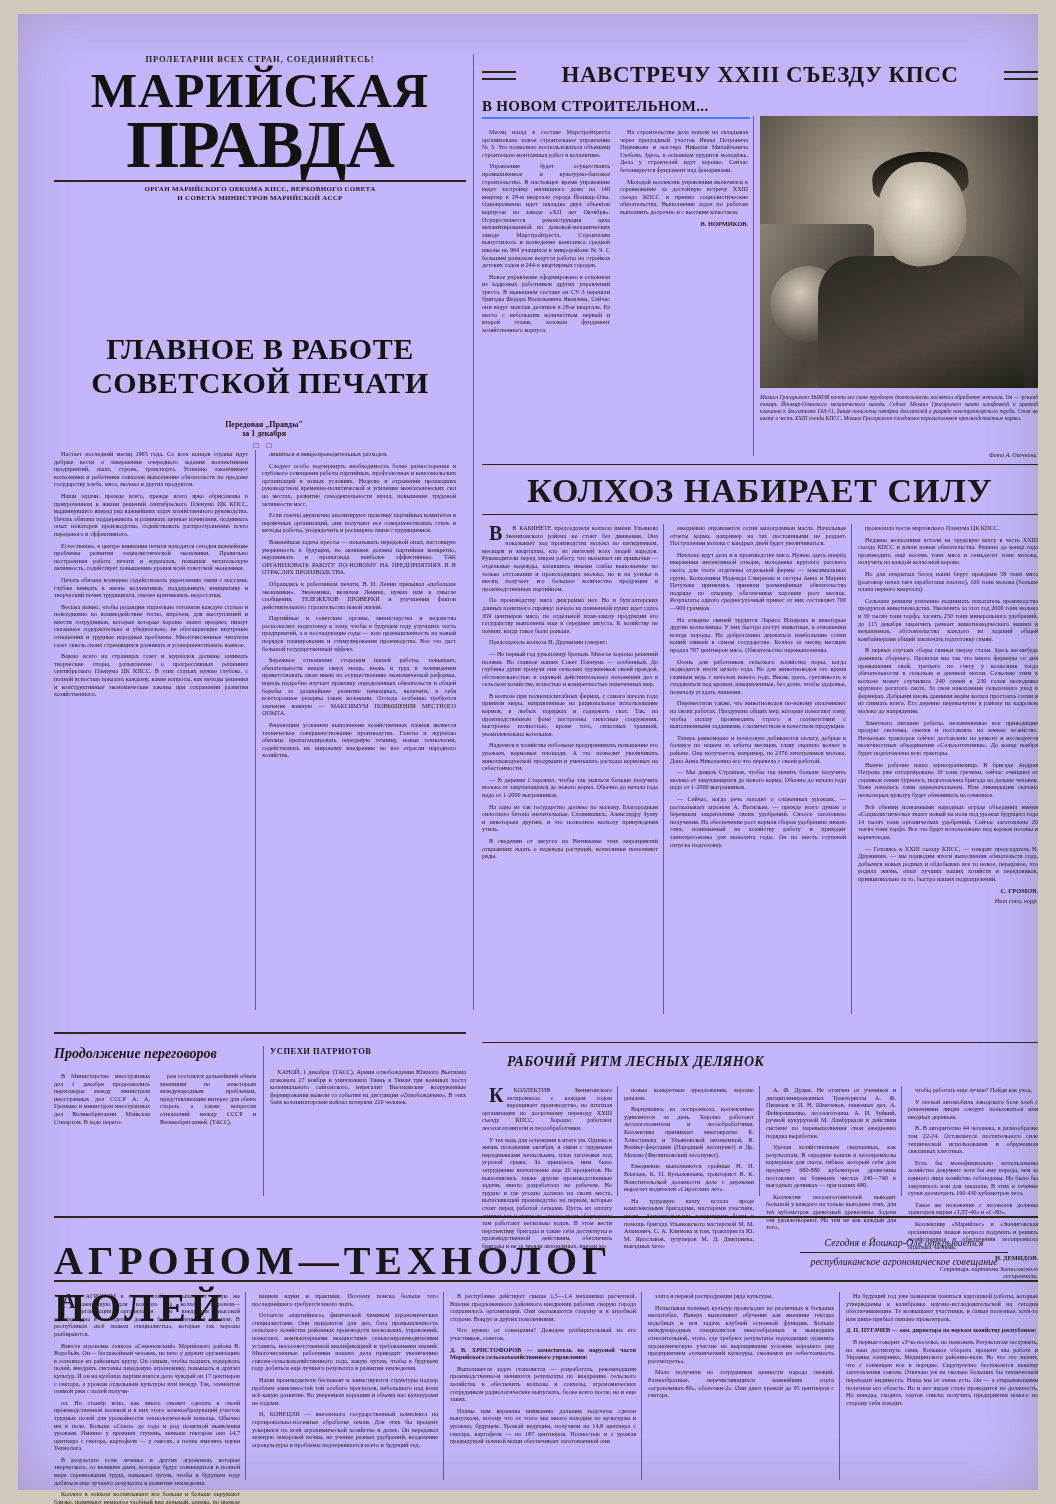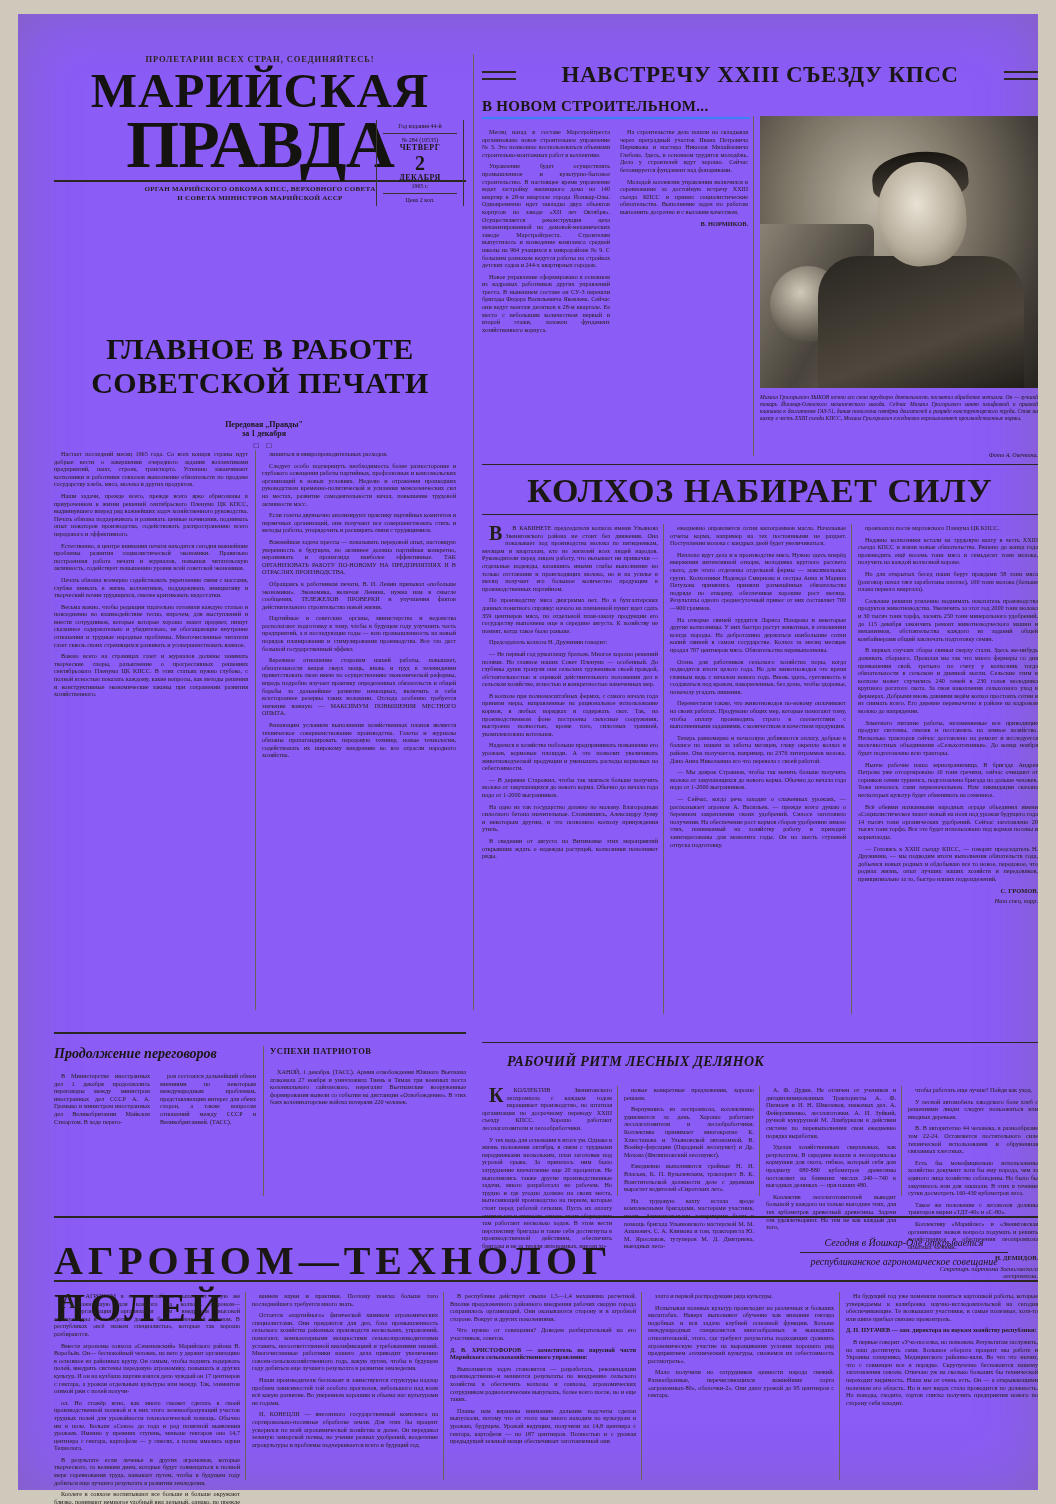--- a/index.html
+++ b/index.html
@@ -16,21 +16,21 @@
     font-family: "Liberation Serif", serif;
     color: #1a1714;
     overflow: hidden;
   }
   .paper {
     position: absolute;
     left: 18px;
     top: 14px;
     width: 1020px;
     height: 1476px;
-    background: #8b5cf6;
+    background: #c4b5fd;
     box-shadow: inset 0 0 60px rgba(120,110,95,.35);
   }
   .sheet {
     position: absolute;
     left: 36px;
     top: 40px;
     width: 984px;
     height: 1430px;
   }
 
@@ -286,31 +286,20 @@
     <div class="sheet">
 
       <div class="masthead">
         <div class="slogan">ПРОЛЕТАРИИ ВСЕХ СТРАН, СОЕДИНЯЙТЕСЬ!</div>
         <div class="title-main">МАРИЙСКАЯ</div>
         <div class="title-sub">ПРАВДА</div>
         <div class="masthead-rule"></div>
         <div class="organ">ОРГАН МАРИЙСКОГО ОБКОМА КПСС, ВЕРХОВНОГО СОВЕТА</div>
         <div class="organ">И СОВЕТА МИНИСТРОВ МАРИЙСКОЙ АССР</div>
 
-        <div class="issue-box">
-          <span class="sm">Год издания 44-й</span>
-          <div class="hr"></div>
-          <span class="sm">№ 284 (10535)</span>
-          <span class="mid">ЧЕТВЕРГ</span>
-          <span class="big">2</span>
-          <span class="mid">ДЕКАБРЯ</span>
-          <span class="sm">1965 г.</span>
-          <div class="hr"></div>
-          <span class="sm">Цена 2 коп.</span>
-        </div>
       </div>
 
       <div class="headline-left">
         <div>ГЛАВНОЕ В РАБОТЕ</div>
         <div>СОВЕТСКОЙ ПЕЧАТИ</div>
       </div>
 
       <div class="colbox" style="left:146px; top:366px; width:128px; text-align:center;">
         <div style="font-size:8px; font-weight:bold;">Передовая „Правды"</div>
         <div style="font-size:8px; font-weight:bold;">за 1 декабря</div>

